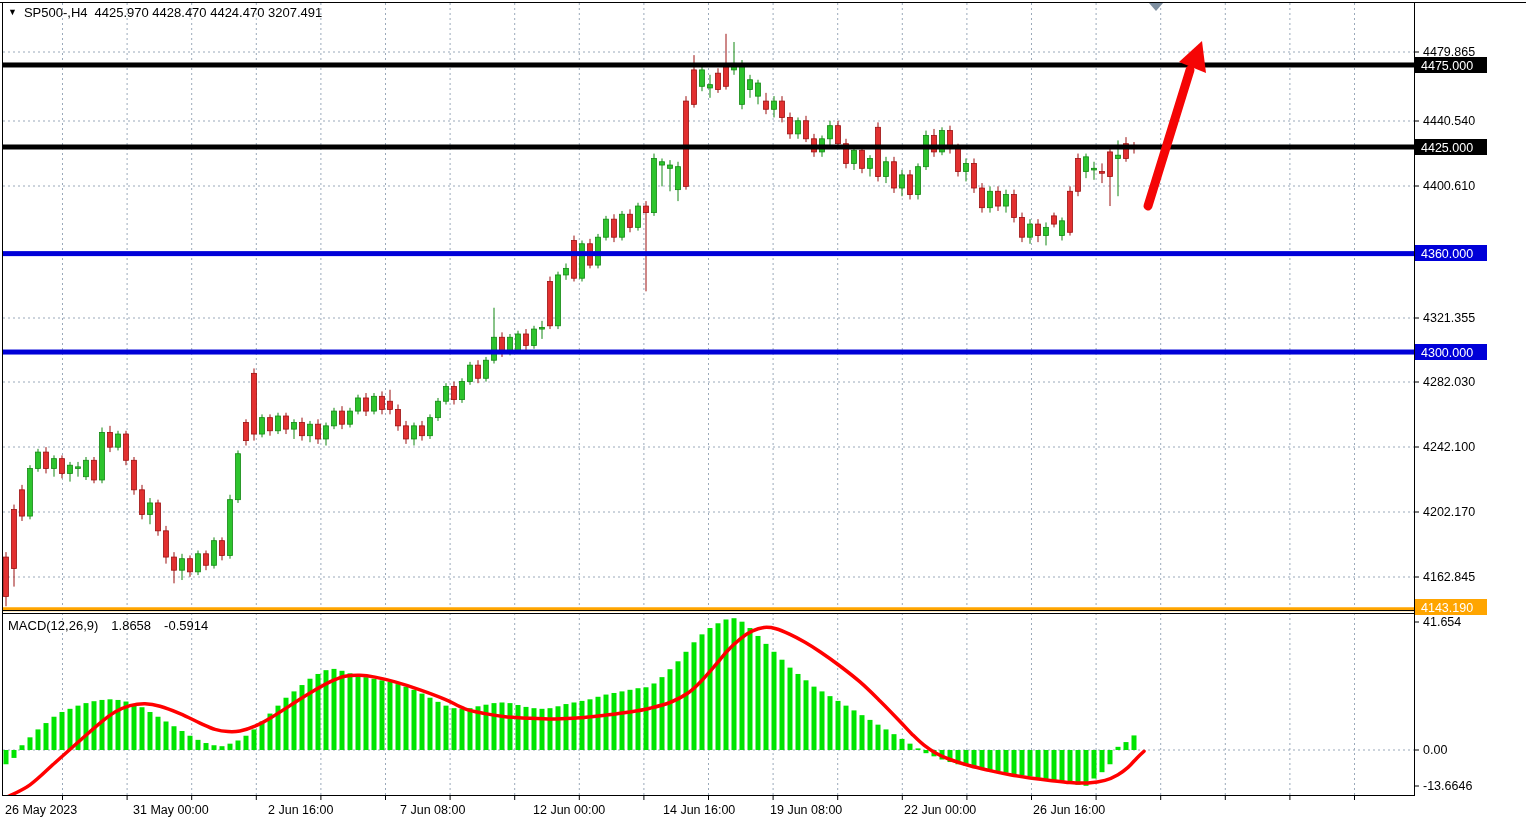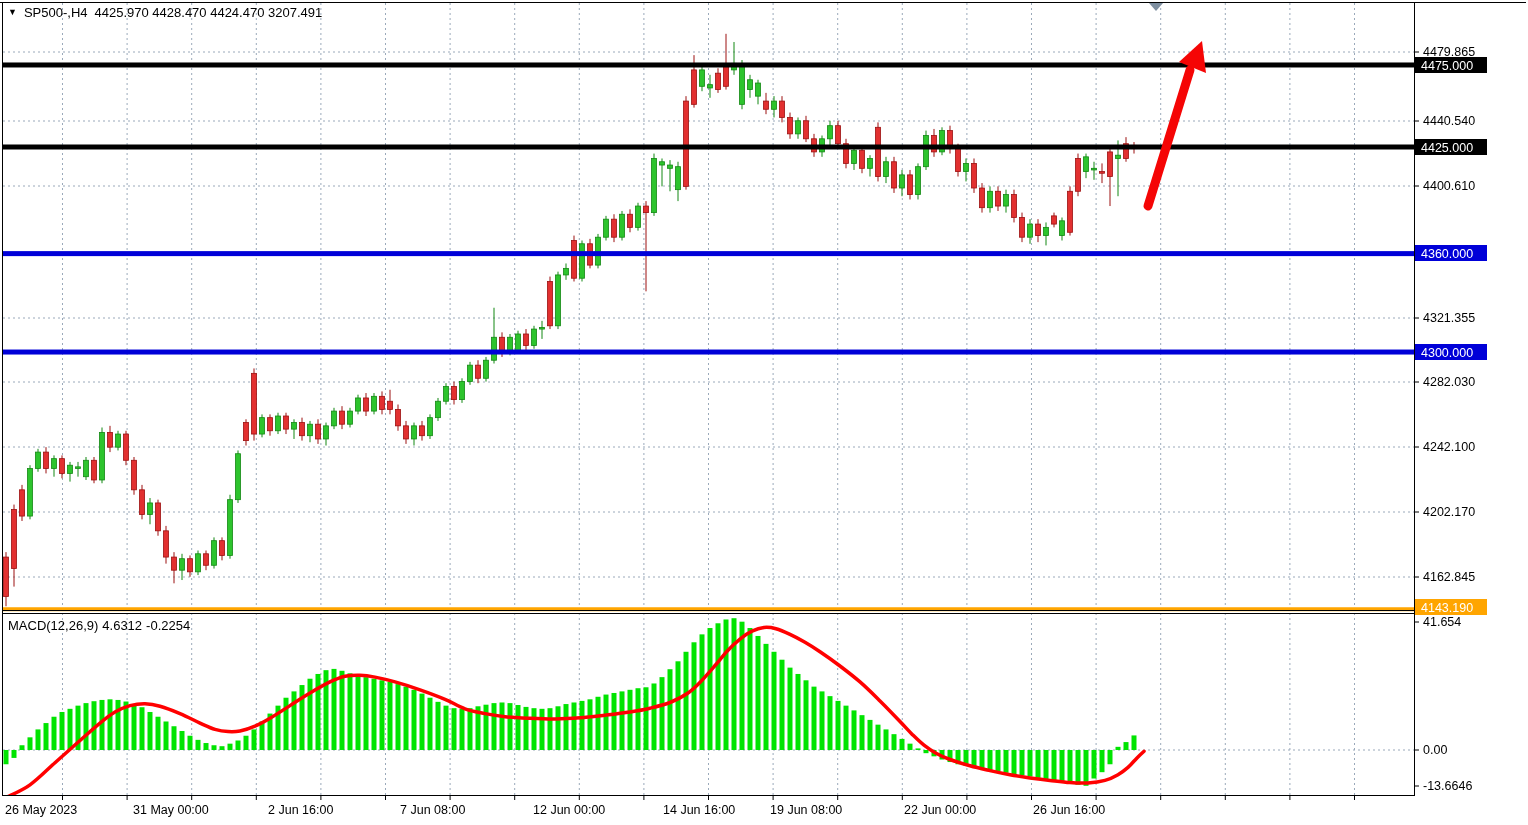--- a/index.html
+++ b/index.html
@@ -2,21 +2,21 @@
 <html><head>
 <meta charset="utf-8">
 <style>
   html,body{margin:0;padding:0;background:#f0f0f0;}
   #screen{position:relative;width:1528px;height:825px;background:#ffffff;
           font-family:"Liberation Sans", sans-serif;overflow:hidden;}
   #chart-svg{position:absolute;left:0;top:0;}
   .overlay{position:absolute;color:#000;white-space:nowrap;}
   #main-title{left:8px;top:5px;font-size:13px;display:flex;align-items:center;gap:7px;}
   #main-title .tri{font-size:9px;line-height:1;color:#000;}
-  #macd-title{left:8px;top:618px;font-size:13px;display:flex;gap:4px;}
+  #macd-title{left:8px;top:618px;font-size:13px;display:flex;gap:13px;}
 </style>
 </head>
 <body>
 
 <div id="screen">
 
   <svg id="chart-svg" width="1528" height="825">
     <defs>
       <clipPath id="clip-macd">
           <rect x="3" y="613" width="1411" height="182"></rect>
@@ -581,17 +581,17 @@
   </svg>
 
   <div id="main-title" class="overlay">
     <span class="tri">▼</span>
     <span>SP500-,H4</span>
     <span>4425.970 4428.470 4424.470 3207.491</span>
   </div>
 
   <div id="macd-title" class="overlay">
     <span>MACD(12,26,9)</span>
-    <span>4.6312</span>
-    <span>-0.2254</span>
+    <span>1.8658</span>
+    <span>-0.5914</span>
   </div>
 
 </div>
 
 </body></html>

